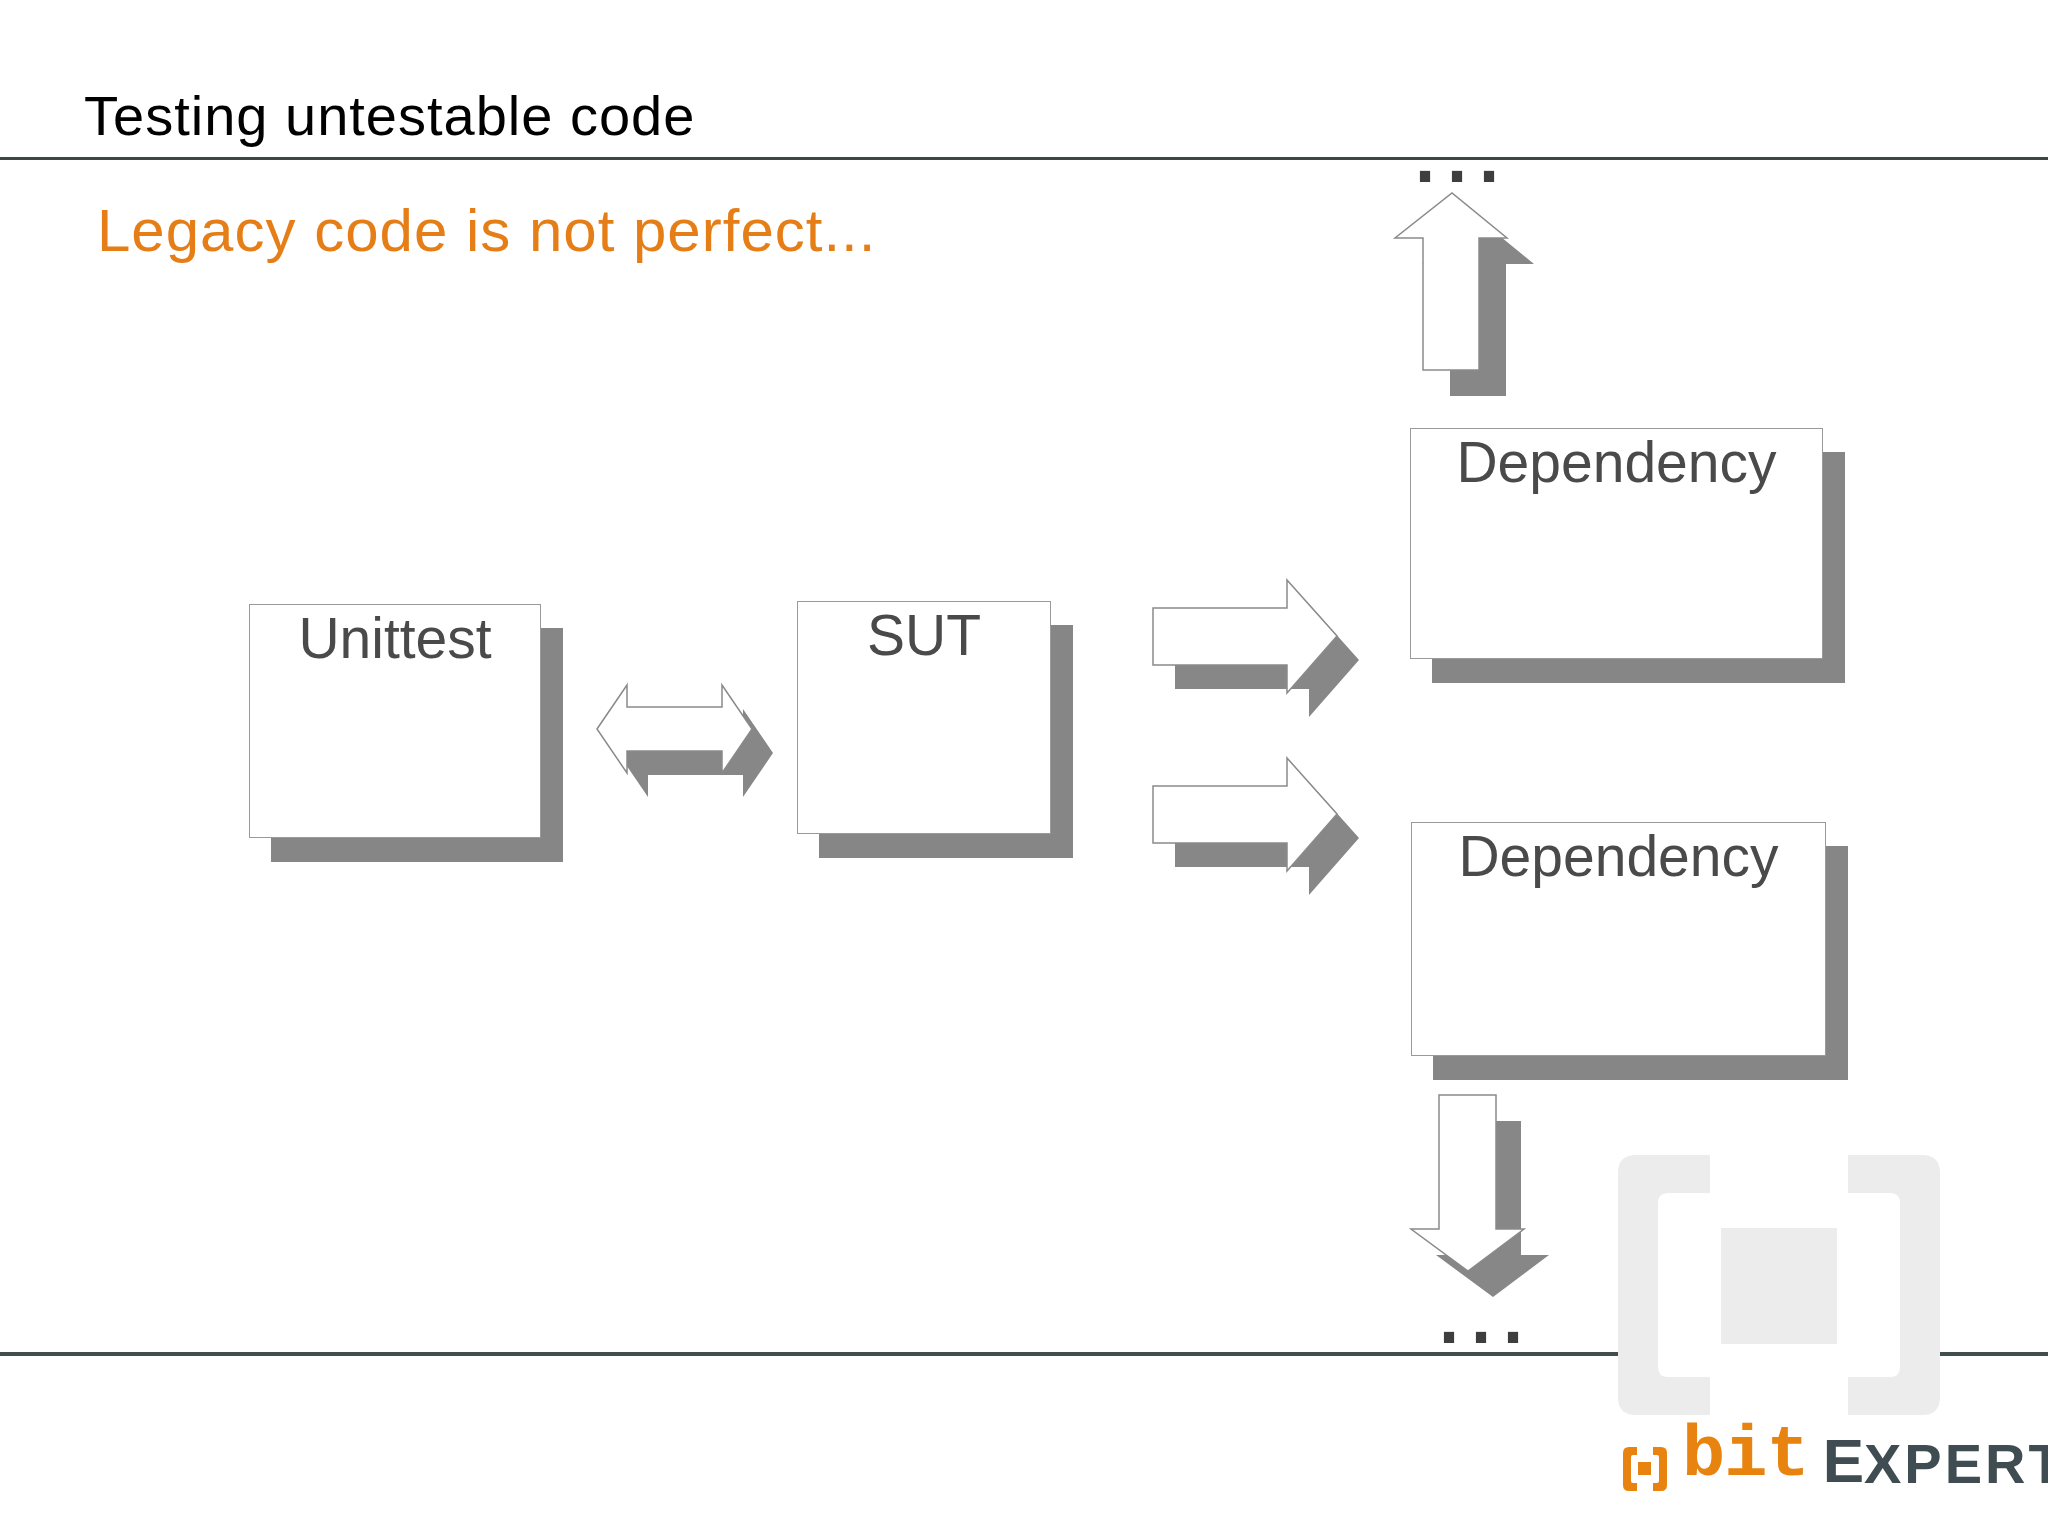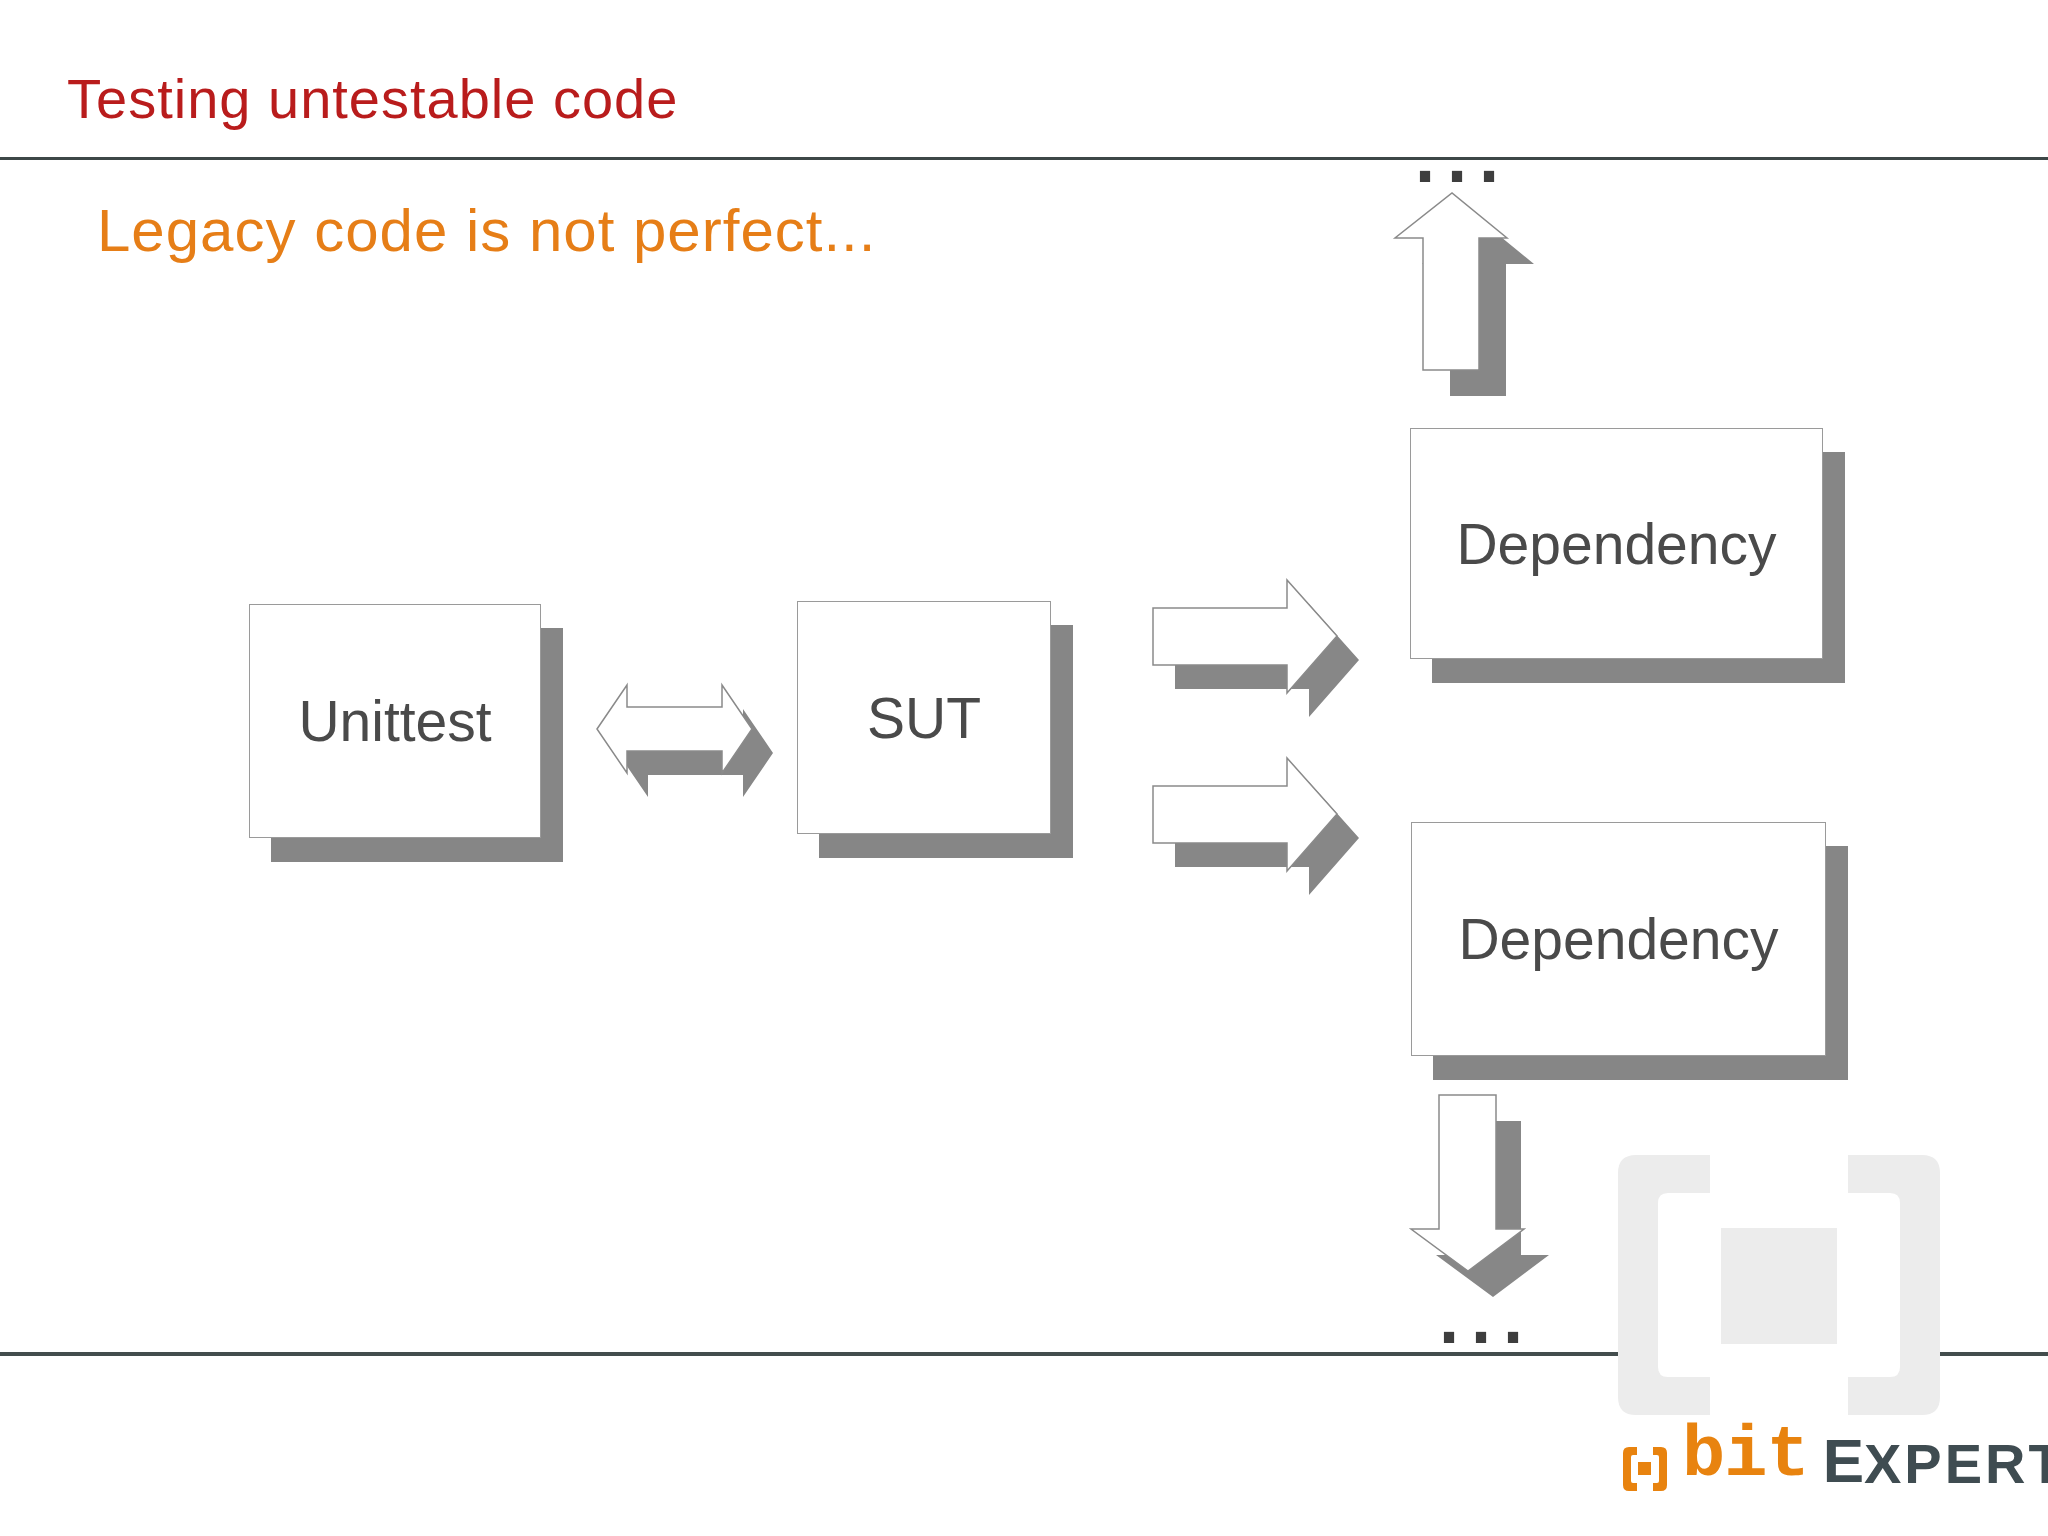--- a/index.html
+++ b/index.html
@@ -11,23 +11,23 @@
     overflow:hidden;
     font-family:"Liberation Sans","DejaVu Sans",sans-serif;
   }
 
   
   .page-title{
     position:absolute;
     left:67px; top:66px;
     font-size:56px;
     font-weight:normal;
-    color:#b91c1c;
+    color:#000000;
     letter-spacing:1px;
-    margin:0;
+    margin:17px;
   }
   .rule{position:absolute;left:0;width:2048px;background:#3d4747;}
   .rule-top{top:157px;height:3px;}
   .rule-bottom{top:1352px;height:4px;background:#434d4d;}
 
   .heading{
     position:absolute;
     left:97px; top:196px;
     font-size:60px;
     font-weight:normal;
@@ -37,21 +37,20 @@
     white-space:nowrap;
   }
 
   
   .node{
     position:absolute;
     background:#ffffff;
     border:1px solid #9a9a9a;
     box-shadow:22px 24px 0 #868686;
     display:flex;
-    align-items:center;
     justify-content:center;
     font-size:57px;
     color:#4a4a4a;
     box-sizing:border-box;
   }
   .node-unittest{left:249px;top:604px;width:292px;height:234px;}
   .node-sut{left:797px;top:601px;width:254px;height:233px;}
   .node-dep-top{left:1410px;top:428px;width:413px;height:231px;}
   .node-dep-bottom{left:1411px;top:822px;width:415px;height:234px;}
 

